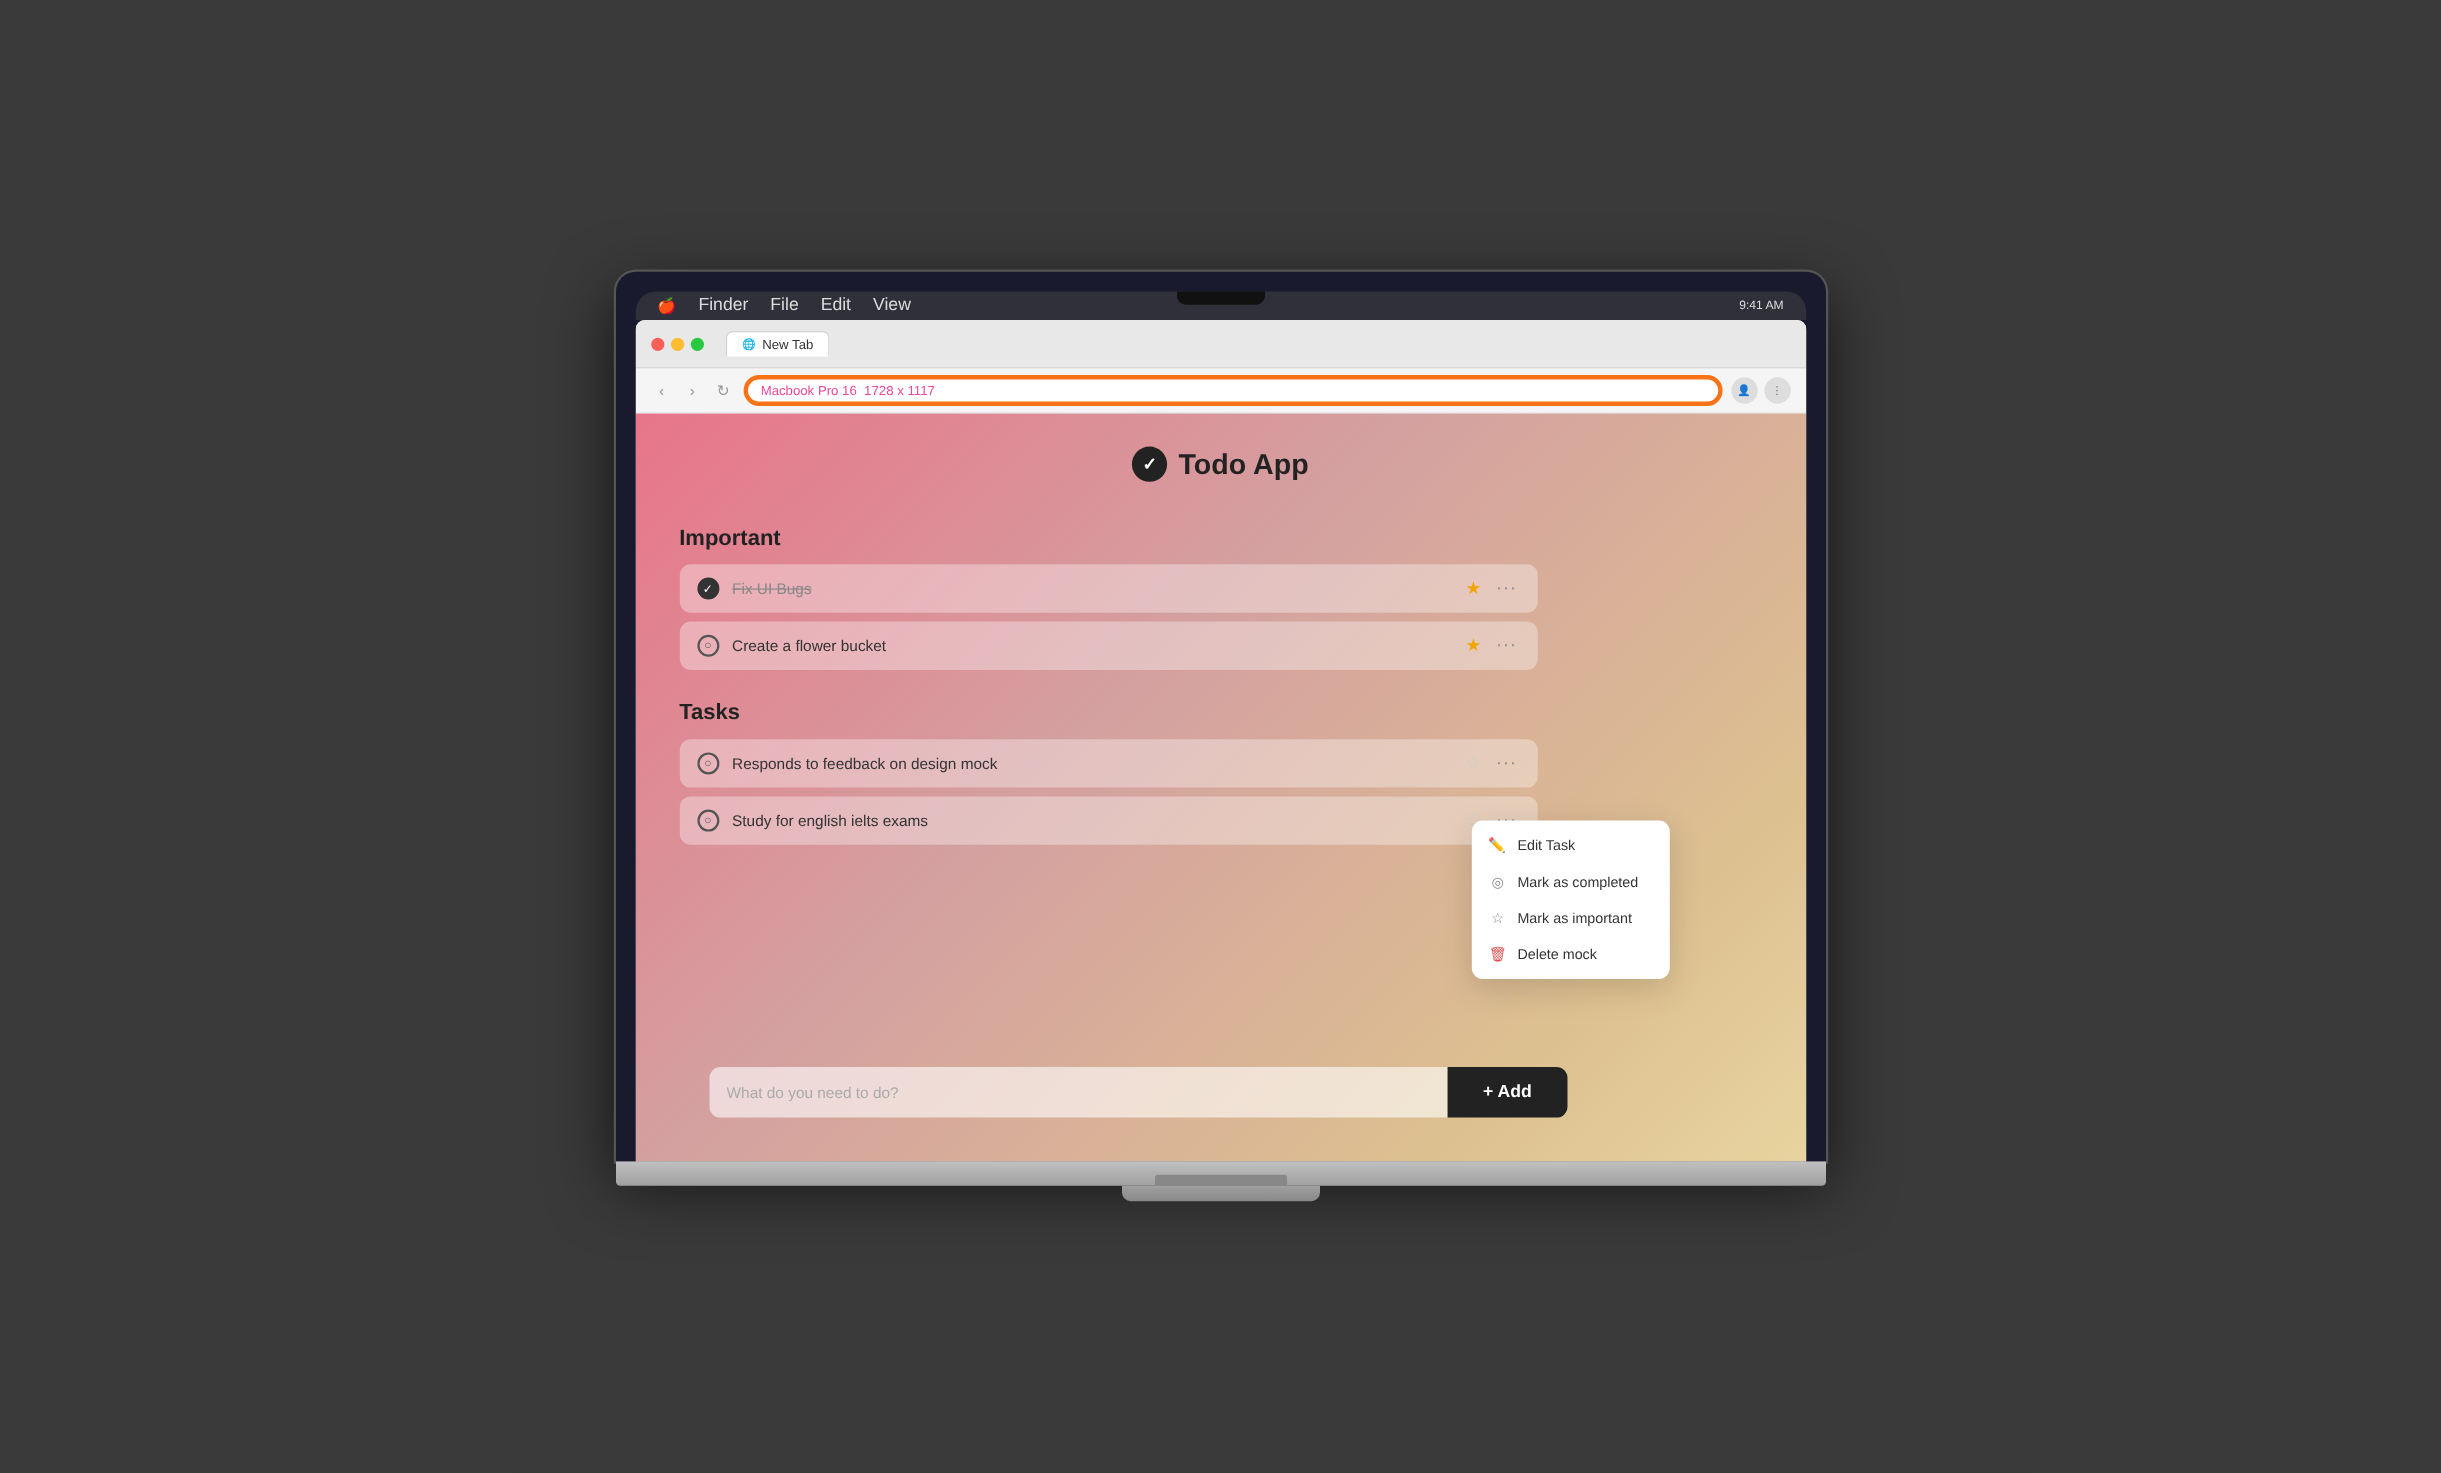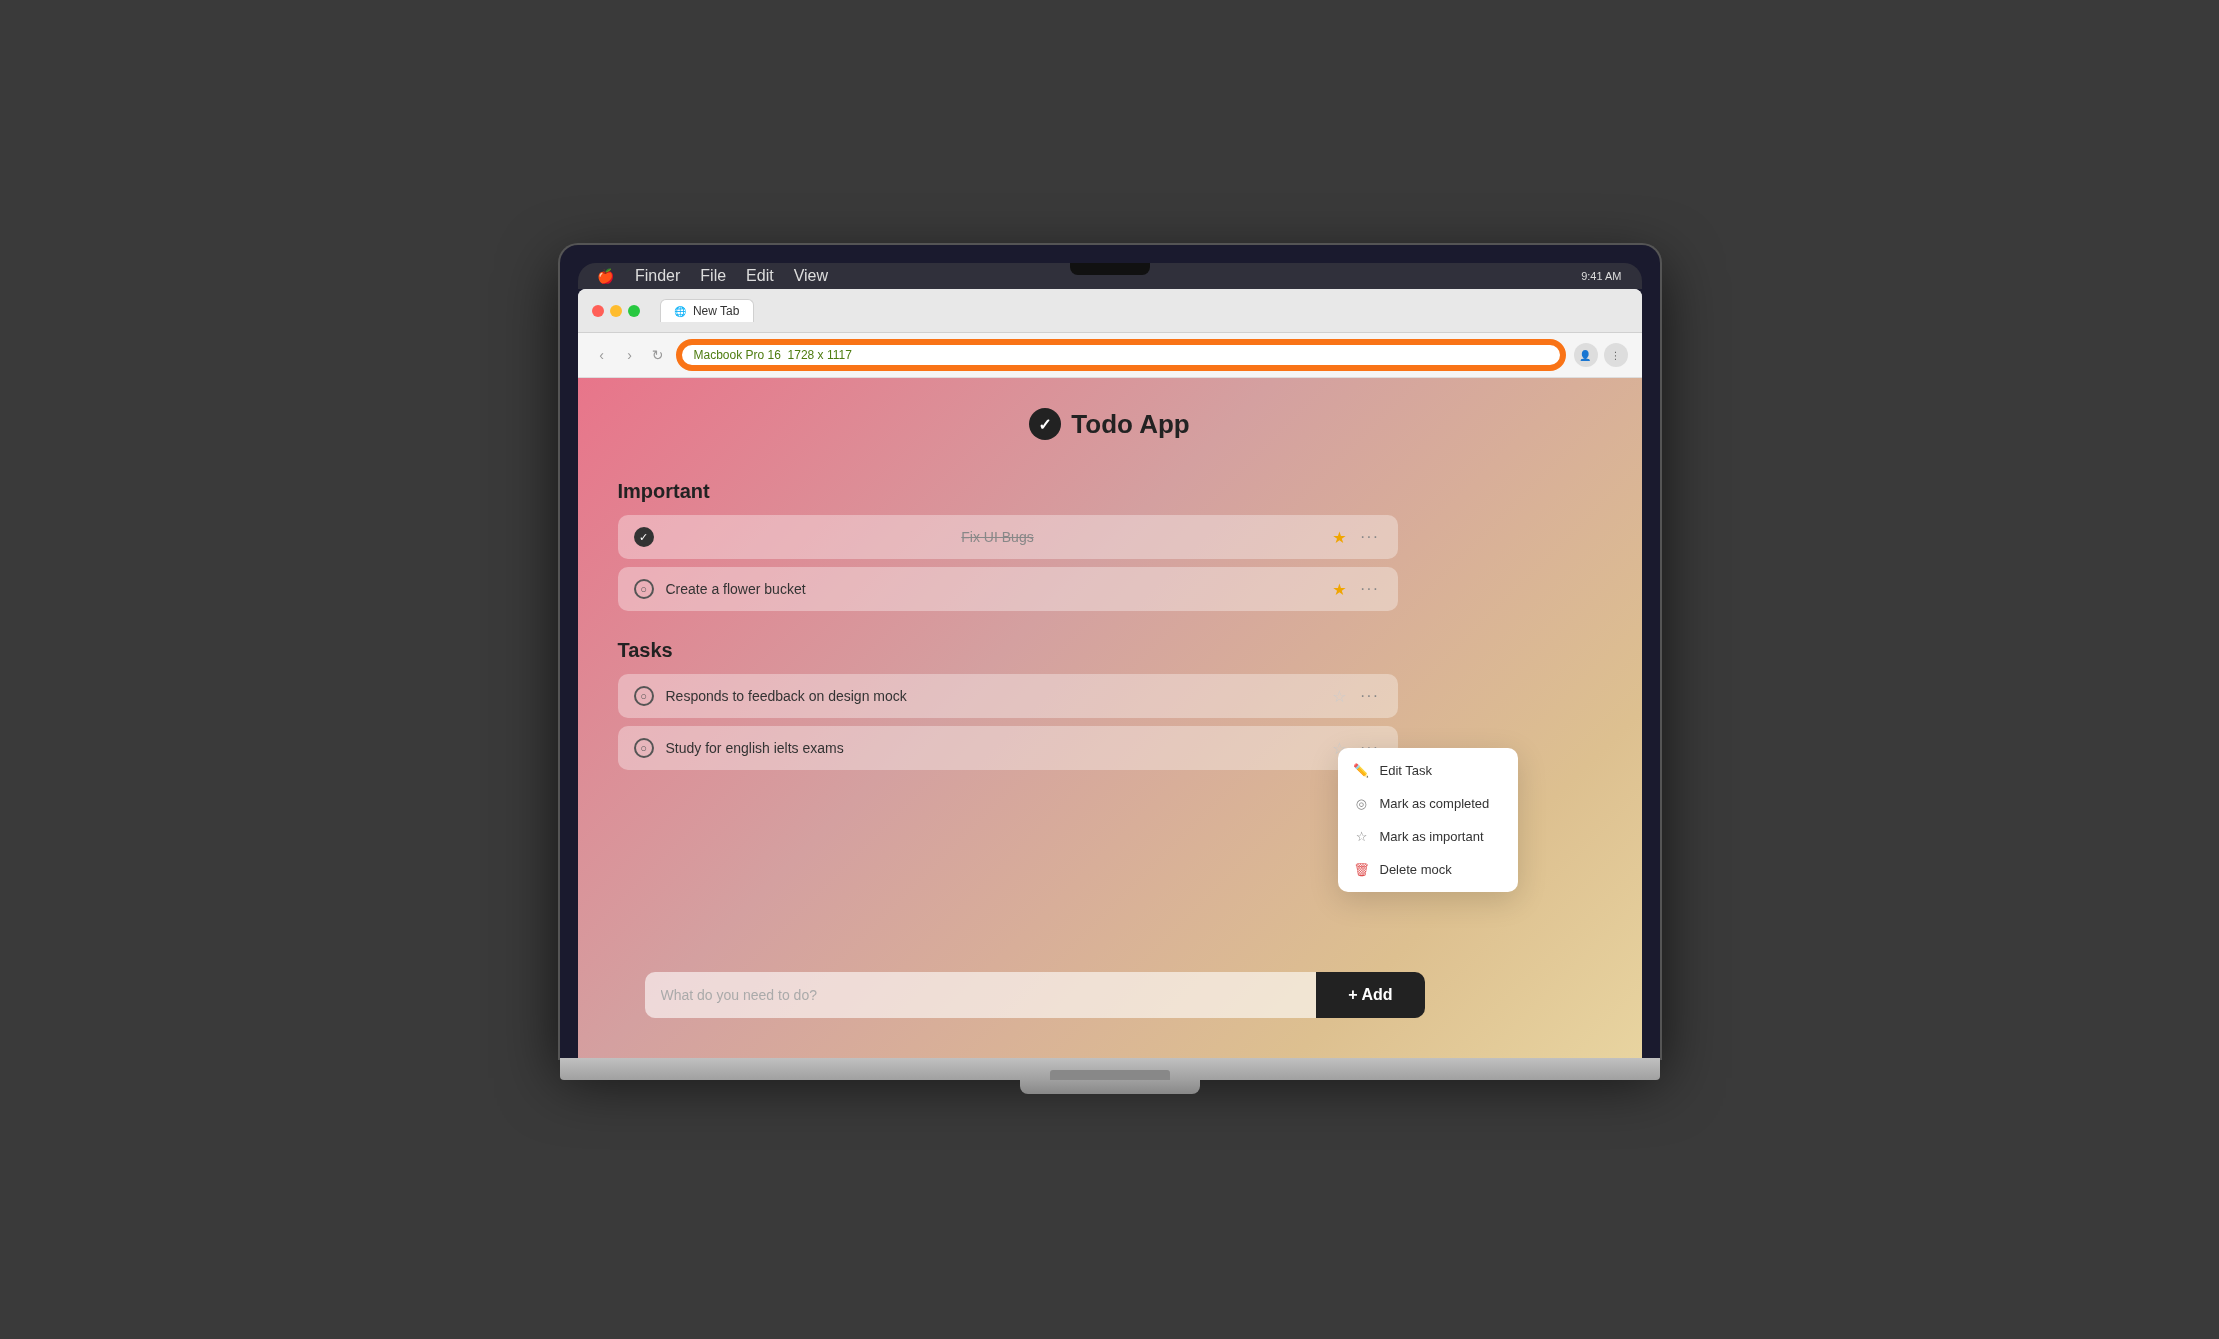--- a/index.html
+++ b/index.html
@@ -93,25 +93,25 @@
       align-items: center;
       justify-content: center;
       color: #999;
       font-size: 14px;
       cursor: pointer;
     }
 
     .address-input {
       flex: 1;
       background: #fff;
-      border: 6px solid #f97316;
+      border: 4px solid #f97316;
       border-radius: 20px;
       padding: 3px 12px;
       font-size: 12px;
-      color: #4d7c0f;
+      color: #ec4899;
       outline: none;
     }
 
     .browser-actions {
       display: flex;
       gap: 6px;
       align-items: center;
     }
 
     .browser-action-btn {
@@ -211,21 +211,20 @@
     .task-label {
       flex: 1;
       font-size: 14px;
       color: #333;
       font-weight: 500;
     }
 
     .task-label.strikethrough {
       text-decoration: line-through;
       color: #888;
-      text-align: center;
     }
 
     .task-actions {
       display: flex;
       align-items: center;
       gap: 8px;
     }
 
     .star-btn {
       width: 20px;

